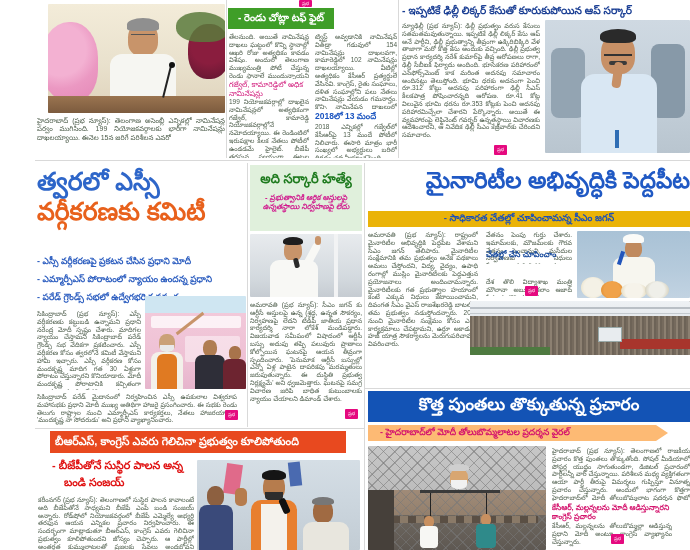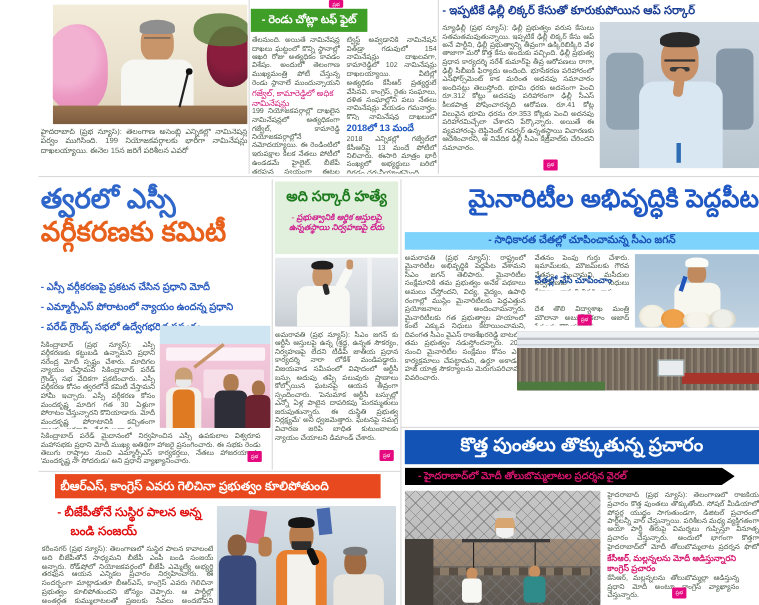--- a/index.html
+++ b/index.html
@@ -4,21 +4,21 @@
 <style>
   html,body{margin:0;padding:0;background:#fff;}
   #page{position:relative;width:690px;height:550px;background:#fff;overflow:hidden;
         font-family:"Liberation Sans","DejaVu Sans",sans-serif;}
   .abs{position:absolute;}
   .body-txt{font-size:6.5px;line-height:1.2;color:#4c5c4a;text-align:justify;overflow:hidden;}
   .divider{position:absolute;background:#d9d9d9;}
   .badge{position:absolute;width:13px;height:10px;background:#e5097f;border-radius:1px;
          color:#fff;font-size:4.5px;display:flex;align-items:center;justify-content:center;overflow:hidden;}
   .ph{position:absolute;overflow:hidden;border-radius:1px;}
-  .strap{position:absolute;background:#7dd3fc;display:flex;align-items:center;justify-content:center;
+  .strap{position:absolute;background:#eab308;display:flex;align-items:center;justify-content:center;
          font-weight:bold;color:#1b50b8;font-size:9.5px;white-space:nowrap;overflow:hidden;}
   .nowrap{white-space:nowrap;}
   
   .head{position:absolute;border-radius:45% 45% 40% 40%;}
   
   .kcr-bg{width:100%;height:100%;background:linear-gradient(180deg,#f3ecd9 0%,#e9e1cd 55%,#ded2ba 100%);}
   
   .kej-bg{width:100%;height:100%;background:linear-gradient(180deg,#cfd9e2 0%,#c3cfd9 60%,#b9c5cf 100%);}
   
   .rally-bg{width:100%;height:100%;background:linear-gradient(180deg,#cfe6f2 0%,#cfe6f2 18%,#f2c9da 18%,#eec0d4 70%,#e6b5cc 100%);}
@@ -183,21 +183,21 @@
     <div class="abs" style="left:84px;top:38px;width:7px;height:16px;background:#111;border-radius:3px;transform:rotate(-24deg);"></div>
     <div class="abs" style="left:38px;top:28px;width:12px;height:18px;background:#b67c4d;border-radius:5px;"></div>
     <div class="head" style="left:116px;top:40px;width:20px;height:23px;background:#a06a42;"></div>
     <div class="abs" style="left:115px;top:37px;width:22px;height:8px;background:#777;border-radius:50% 50% 30% 30%;"></div>
     <div class="abs" style="left:106px;top:62px;width:46px;height:28px;background:#e8e6de;border-radius:9px 9px 0 0;"></div>
   </div>
 
   <div class="abs" style="left:368px;top:391px;width:322px;height:31px;background:#1353b5;display:flex;align-items:center;justify-content:center;text-align:right;">
     <span class="nowrap" style="color:#fff;font-weight:bold;font-size:17px;">కొత్త పుంతలు తొక్కుతున్న ప్రచారం</span>
   </div>
-  <div class="abs" style="left:368px;top:425px;width:300px;height:16px;background:#000000;display:flex;align-items:center;
+  <div class="abs" style="left:368px;top:425px;width:300px;height:16px;background:#fdba74;display:flex;align-items:center;
               clip-path:polygon(0 0,96% 0,100% 50%,96% 100%,0 100%);">
     <span class="nowrap" style="color:#d4156e;font-weight:bold;font-size:9px;padding-left:12px;">- హైదరాబాద్‌లో మోదీ తోలుబొమ్మలాటల ప్రదర్శన వైరల్</span>
   </div>
   <div class="ph" style="left:368px;top:446px;width:178px;height:104px;">
     <div class="pup-bg"></div>
     <div class="abs" style="left:8px;top:70px;width:162px;height:7px;background:repeating-linear-gradient(90deg,#5a4f44 0 8px,#8a7a68 8px 16px);"></div>
     <div class="abs" style="left:0;top:44px;width:26px;height:60px;background:#46403a;"></div>
     <div class="head" style="left:82px;top:22px;width:18px;height:20px;background:#d8a671;"></div>
     <div class="abs" style="left:83px;top:34px;width:16px;height:9px;background:#f1f1f1;border-radius:0 0 45% 45%;"></div>
     <div class="abs" style="left:81px;top:18px;width:20px;height:7px;background:#cfcfcf;border-radius:50% 50% 20% 20%;"></div>

